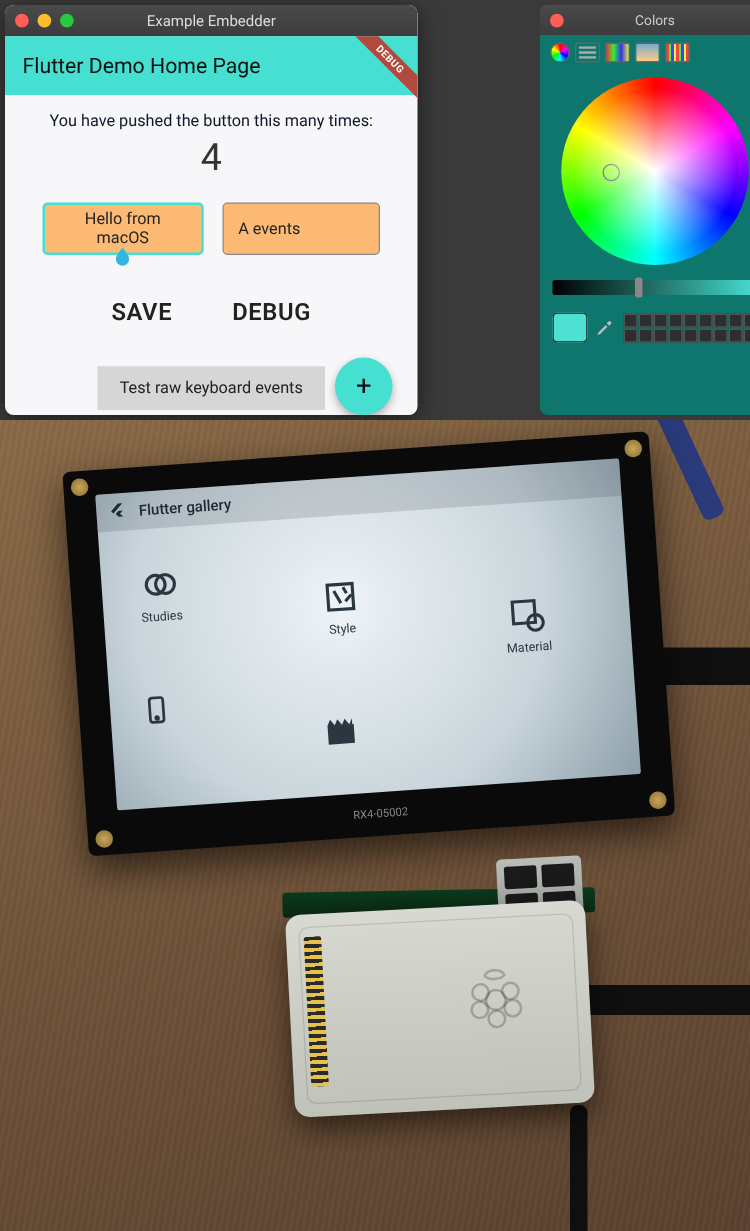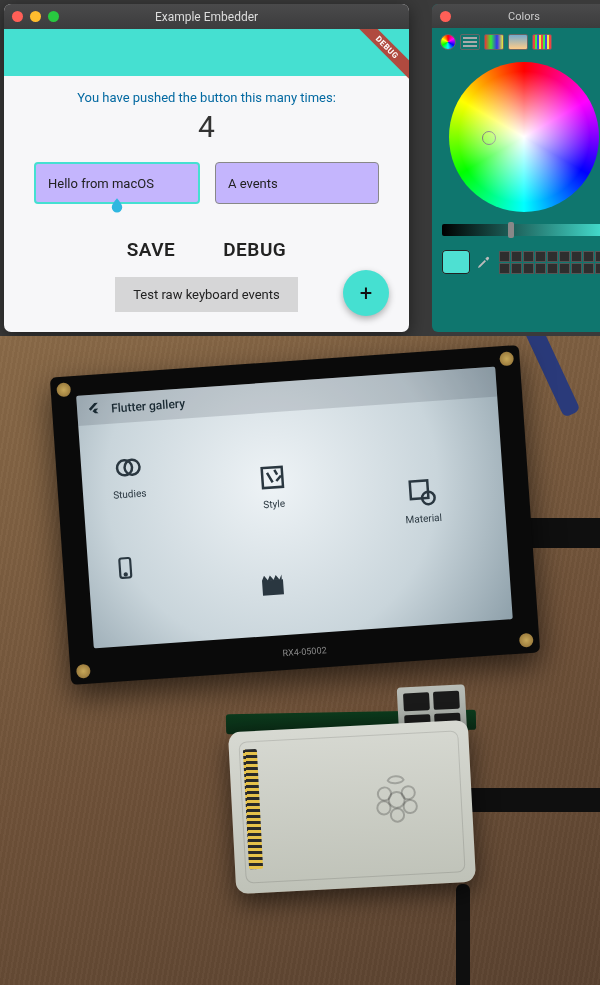--- a/index.html
+++ b/index.html
@@ -2,40 +2,40 @@
 <html><head>
 <meta charset="utf-8">
 <style>
   * { box-sizing: border-box; margin: 0; padding: 0; font-family: -apple-system, BlinkMacSystemFont, "Segoe UI", Roboto, sans-serif; }
   body { width: 600px; height: 985px; background: #111; }
 
   
   .top-half { position: relative; width: 600px; height: 336px; background: #3a3a3a; }
 
   
-  .mac-window { position: absolute; left: 4px; top: 4px; width: 405px; height: 328px; background: #f7f7f9; border-radius: 7px; box-shadow: 0 4px 18px rgba(0,0,0,.5); overflow: hidden; }
+  .mac-window { position: absolute; left: 4px; top: 4px; width: 330px; height: 328px; background: #f7f7f9; border-radius: 7px; box-shadow: 0 4px 18px rgba(0,0,0,.5); overflow: hidden; }
   .titlebar { height: 25px; background: linear-gradient(#4a4a4b,#3c3c3d); display:flex; align-items:center; padding: 0 8px; position: relative; }
   .traffic { display:flex; gap:7px; }
   .tl-dot { width:11px; height:11px; border-radius:50%; }
   .tl-red{background:#ff5f57;} .tl-yellow{background:#ffbd2e;} .tl-green{background:#28c840;}
   .titlebar .title { position:absolute; left:0; right:0; text-align:center; font-size:12px; color:#ddd; pointer-events:none;}
   .appbar { height: 47px; background: #45e0d1; display:flex; align-items:center; padding:0 14px; font-size:17px; color:#111; position:relative; }
   .debug-ribbon { position:absolute; top:0; right:0; width:58px; height:58px; overflow:hidden; pointer-events:none;}
   .debug-ribbon span { position:absolute; top:12px; right:-18px; width:80px; transform:rotate(45deg); background:#b04a3f; color:#fff; font-size:8px; font-weight:700; text-align:center; padding:2px 0; letter-spacing:.5px;}
   .content { padding: 14px 30px 12px; text-align:center; }
-  .pushed { font-size:13px; color:#0369a1; }
+  .pushed { font-size:13px; color:#0f172a; }
   .count { font-size:30px; color:#333; margin-top:4px; }
   .fields { display:flex; gap:15px; margin-top:18px; justify-content:center; }
-  .field { flex:1; height:42px; border:1px solid #888; border-radius:4px; display:flex; align-items:center; padding:0 12px; font-size:13px; color:#222; background:#c4b5fd; position:relative;}
+  .field { flex:1; height:42px; border:1px solid #888; border-radius:4px; display:flex; align-items:center; padding:0 12px; font-size:13px; color:#222; background:#fdba74; position:relative;}
   .field.focused { border:2px solid #45e0d1; }
   .caret-drop { position:absolute; left:50%; bottom:-12px; transform:translateX(-50%); }
   .caret-drop svg { display:block; }
   .btnrow { display:flex; gap:48px; justify-content:center; margin-top:34px; }
   .flat-btn { font-size:19px; font-weight:600; letter-spacing:.5px; color:#222; cursor:pointer; background:none; border:none; }
-  .bottom-row { margin-top:16px; display:flex; align-items:flex-end; justify-content:center; position:relative; }
+  .bottom-row { margin-top:32px; display:flex; align-items:flex-end; justify-content:center; position:relative; }
   .raw-btn { background:#d6d6d7; border:none; padding:10px 18px; font-size:13px; color:#222; cursor:pointer; }
   .fab { position:absolute; right:-10px; bottom:-4px; width:46px; height:46px; border-radius:50%; background:#45e0d1; display:flex; align-items:center; justify-content:center; box-shadow:0 3px 7px rgba(0,0,0,.3); cursor:pointer; }
 
   
   .colors-panel { position:absolute; left:432px; top:4px; width:184px; height:328px; background:#0f766e; border-radius:6px; overflow:hidden; color:#ccc; font-size:11px;}
   .colors-title { height:24px; background:linear-gradient(#4a4a4b,#3c3c3d); display:flex; align-items:center; justify-content:center; position:relative;}
   .colors-title .dot { position:absolute; left:8px; width:11px;height:11px;border-radius:50%;background:#ff5f57;}
   .picker-row { display:flex; gap:4px; padding:6px 8px 4px; align-items:center; }
   .picker-icn { width:20px; height:16px; border:1px solid #666; border-radius:2px; display:flex; align-items:center; justify-content:center; overflow:hidden;}
   .wheel-wrap { display:flex; justify-content:center; padding:8px 0 6px; position:relative;}
@@ -89,20 +89,21 @@
     <div class="titlebar">
       <div class="traffic">
         <span class="tl-dot tl-red"></span>
         <span class="tl-dot tl-yellow"></span>
         <span class="tl-dot tl-green"></span>
       </div>
       <div class="title">Example Embedder</div>
     </div>
 
     <div class="appbar">
+      <span>Flutter Demo Home Page</span>
       <div class="debug-ribbon">
         <span>DEBUG</span>
       </div>
     </div>
 
     <div class="content">
       <div class="pushed">You have pushed the button this many times:</div>
       <div class="count">4</div>
 
       <div class="fields">

